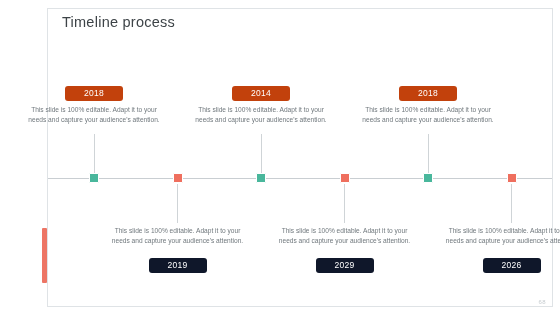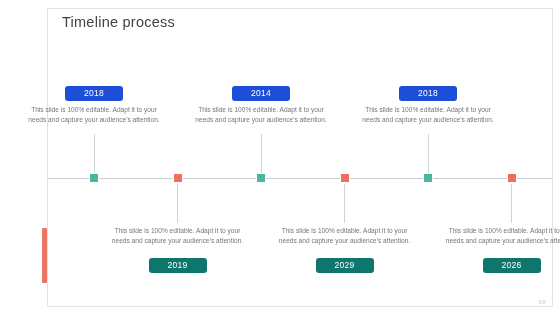--- a/index.html
+++ b/index.html
@@ -85,22 +85,22 @@
     width:58px;
     height:15px;
     line-height:15px;
     text-align:center;
     font-size:8.5px;
     color:#ffffff;
     border-radius:3px;
     letter-spacing:.3px;
     white-space:nowrap;
   }
-  .badge.teal{ background:#1d4ed8; }
-  .badge.coral{ background:#0f766e; }
+  .badge.teal{ background:#c2410c; }
+  .badge.coral{ background:#0f172a; }
 
   
   .desc{
     position:absolute;
     left:-71px;
     width:142px;
     font-size:6.6px;
     line-height:9.6px;
     color:#70787d;
     text-align:center;

